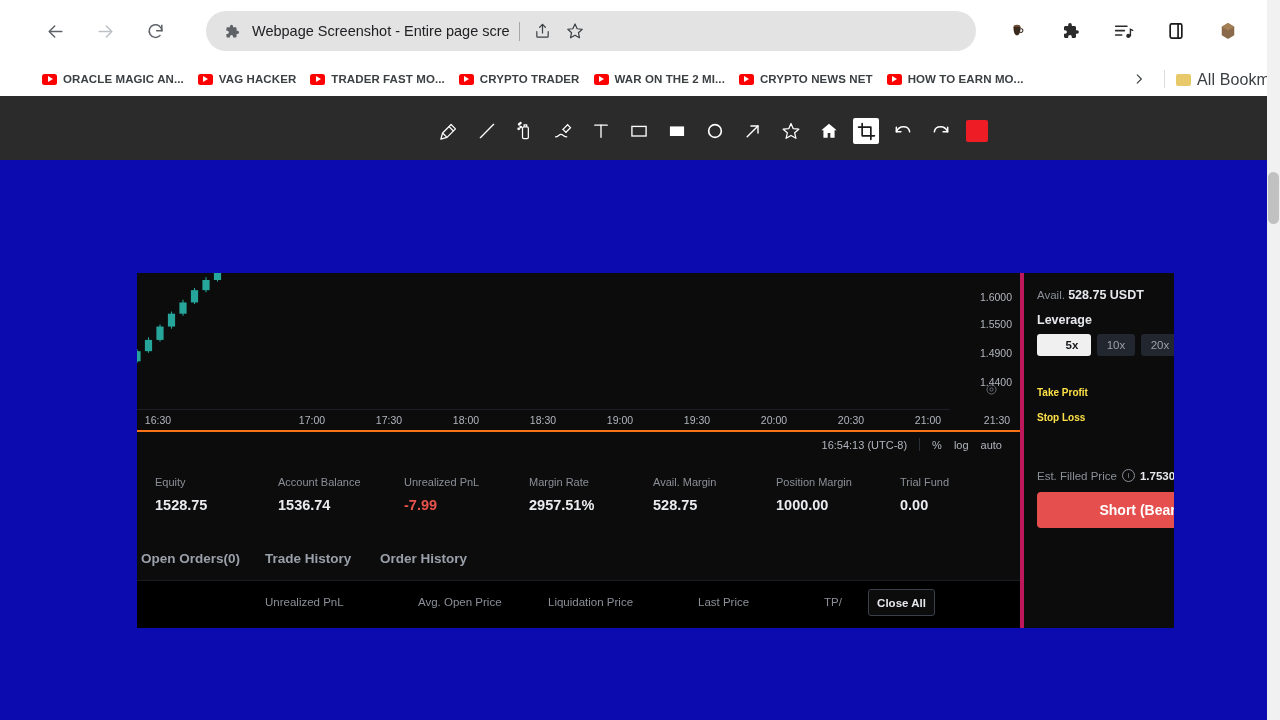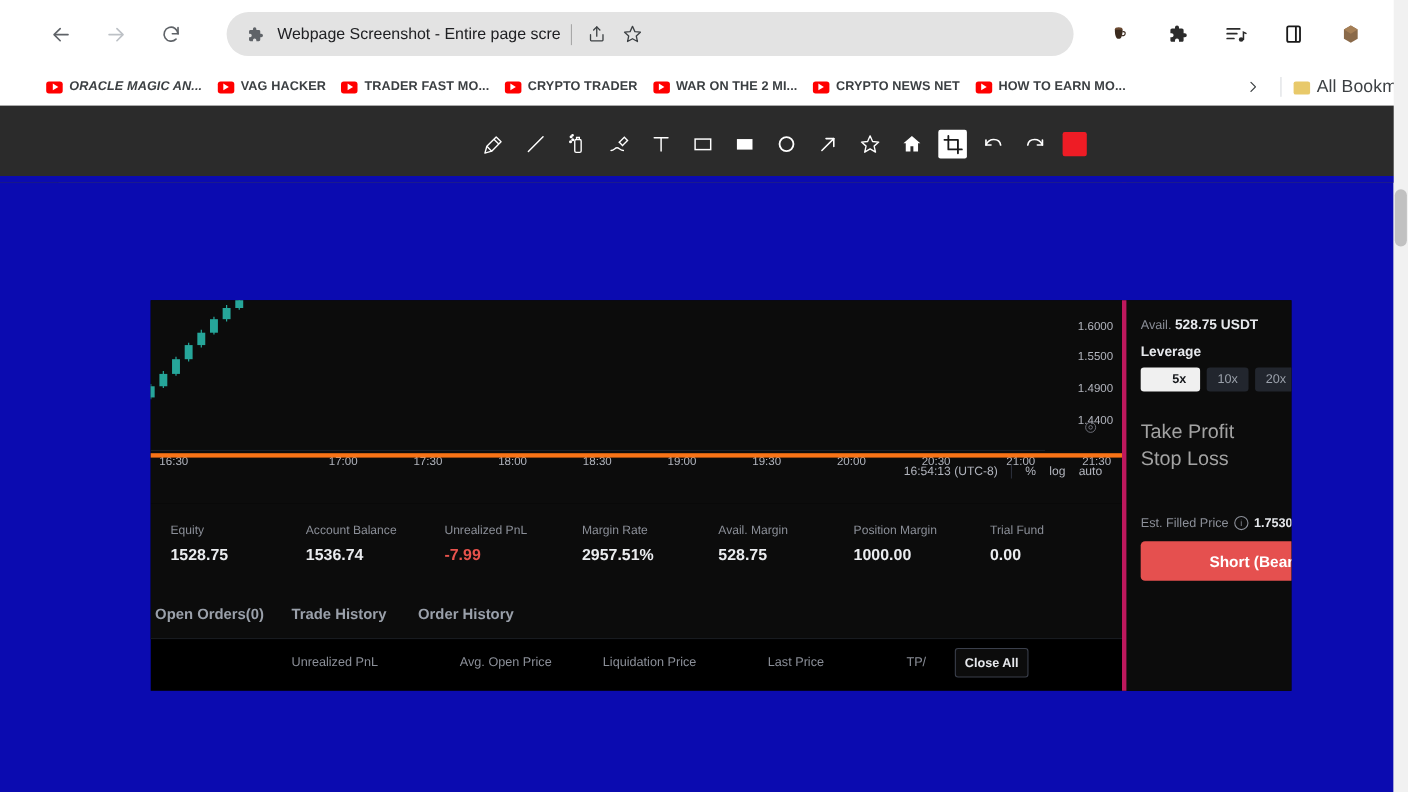--- a/index.html
+++ b/index.html
@@ -30,21 +30,21 @@
   .tb-icon{position:absolute;top:16px;width:30px;height:30px;display:flex;align-items:center;justify-content:center;}
   #ext-coffee{left:974px;}
   #ext-puzzle{left:1027px;}
   #ext-list{left:1080px;}
   #ext-panel{left:1133px;}
   #ext-box{left:1185px;}
   #menu-dots{left:1239px;}
 
   .bookmarks{position:absolute;left:0;top:62px;width:1280px;height:34px;display:flex;align-items:center;}
   .bm{display:flex;align-items:center;margin-left:14px;flex:0 0 auto;}
-  .bm:first-child{margin-left:14px;font-style:italic;}
+  .bm:first-child{margin-left:14px;}
   .bm-ico{width:15px;height:11px;background:#ff0000;border-radius:2.5px;position:relative;flex:0 0 auto;}
   .bm-ico:after{content:"";position:absolute;left:5.5px;top:2.5px;border-left:5px solid #fff;border-top:3px solid transparent;border-bottom:3px solid transparent;}
   .bm-lbl{font-size:11.5px;color:#3c4043;margin-left:6px;white-space:nowrap;font-weight:bold;letter-spacing:.1px;}
   .bm-chev{position:absolute;left:1104px;top:10px;color:#3c4043;}
   .bm-sep{position:absolute;left:1136px;top:8px;width:1px;height:18px;background:#dadce0;}
   .bm-all{position:absolute;left:1148px;top:9px;display:flex;align-items:center;}
   .folder{width:15px;height:12px;background:#e8c96a;border-radius:2px;flex:0 0 auto;}
   .bm-all .bm-lbl{font-weight:normal;font-size:16px;}
 
   
@@ -87,21 +87,21 @@
   .paxis{position:absolute;right:0;top:0;width:70px;height:292px;}
   .ptick{position:absolute;right:8px;font-size:10.5px;color:#b2b5be;}
   .pcur{position:absolute;right:2px;background:#2962ff;color:#fff;font-size:10.5px;padding:2px 6px;border-radius:2px;}
   .pgear{position:absolute;right:22px;bottom:58px;color:#787b86;}
 
   .taxis{position:absolute;left:52px;right:70px;bottom:26px;height:22px;border-top:1px solid #1c1f26;}
   .ttick{position:absolute;top:4px;font-size:10.5px;color:#b2b5be;transform:translateX(-50%);}
   .tcur{position:absolute;left:0;top:0;bottom:0;width:48px;background:#2962ff;}
   .tcur span{position:absolute;left:6px;top:4px;font-size:10.5px;color:#fff;}
 
-  .statusbar{position:absolute;left:0;right:0;bottom:16px;height:26px;border-top:4px solid #f97316;}
+  .statusbar{position:absolute;left:0;right:0;bottom:0;height:26px;border-top:2px solid #f97316;}
   .daterange{position:absolute;left:62px;top:6px;font-size:11px;color:#9aa0aa;}
   .sb-right{position:absolute;right:18px;top:6px;display:flex;align-items:center;gap:12px;font-size:11px;color:#b2b5be;}
   .sb-div{width:1px;height:13px;background:#2a2e39;}
 
   
   .stats{position:absolute;left:0;top:292px;width:1020px;height:82px;background:#0c0c0c;}
   .stat{position:absolute;top:18px;}
   .stat .k{font-size:11px;color:#8b8f98;margin-bottom:9px;}
   .stat .v{font-size:14.5px;color:#eaecef;font-weight:bold;}
   .stat .v.neg{color:#e8534d;}
@@ -148,21 +148,21 @@
   .avail{position:absolute;left:13px;top:122px;font-size:11.5px;color:#8b8f98;}
   .avail b{color:#e6e8ec;font-size:12.5px;}
   .swapico{position:absolute;right:12px;top:120px;color:#8b8f98;}
   .levlbl{position:absolute;left:13px;top:147px;font-size:12.5px;color:#e6e8ec;font-weight:bold;}
   .levs{position:absolute;left:13px;top:168px;display:flex;gap:6px;align-items:center;}
   .lev{width:38px;height:22px;border-radius:3px;background:#22262e;color:#9aa0aa;font-size:11.5px;display:flex;align-items:center;justify-content:center;}
   .lev.on{background:#f0f0f0;color:#14161a;font-weight:bold;padding-left:16px;}
   .levedit{width:26px;height:22px;display:flex;align-items:center;justify-content:center;color:#7d8490;}
 
   .togrow{position:absolute;left:13px;width:226px;height:22px;}
-  .togrow .lbl{font-size:18px;color:#a3a3a3;font-weight:normal;}
+  .togrow .lbl{font-size:10px;color:#fde047;font-weight:bold;}
   .tog{position:absolute;right:0;top:1px;width:30px;height:16px;border-radius:8px;background:#2b3a86;}
   .tog:after{content:"";position:absolute;left:2px;top:2px;width:12px;height:12px;border-radius:50%;background:#7b86ff;}
 
   .estrow{position:absolute;left:13px;top:303px;display:flex;align-items:center;gap:5px;font-size:11.5px;color:#8b8f98;}
   .estrow b{color:#e6e8ec;}
   .infoi{width:11px;height:11px;border:1px solid #8b8f98;border-radius:50%;font-size:8px;color:#8b8f98;display:flex;align-items:center;justify-content:center;}
   .shortbtn{position:absolute;left:13px;top:326px;width:226px;height:36px;border-radius:4px;background:#e5504f;color:#fff;font-size:14px;font-weight:bold;display:flex;align-items:center;justify-content:center;}
 
   
   .vsb{position:absolute;right:0;top:0;width:13px;height:554px;background:#f1f1f1;z-index:60;}

